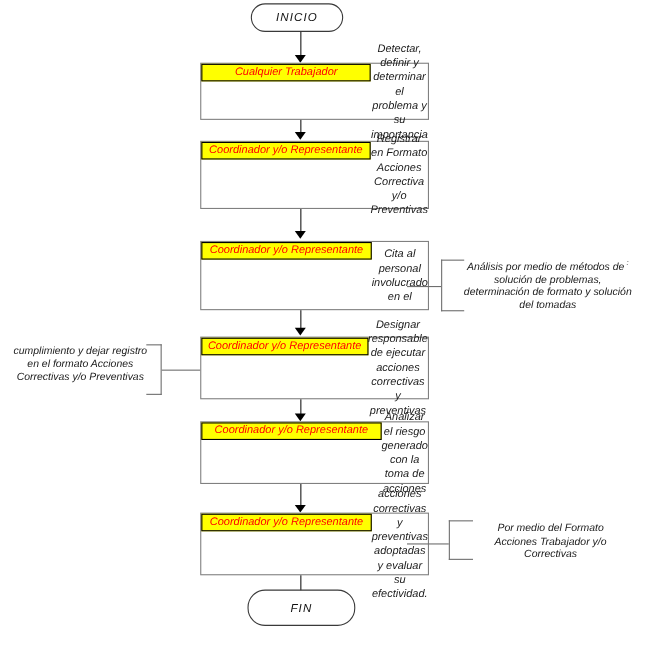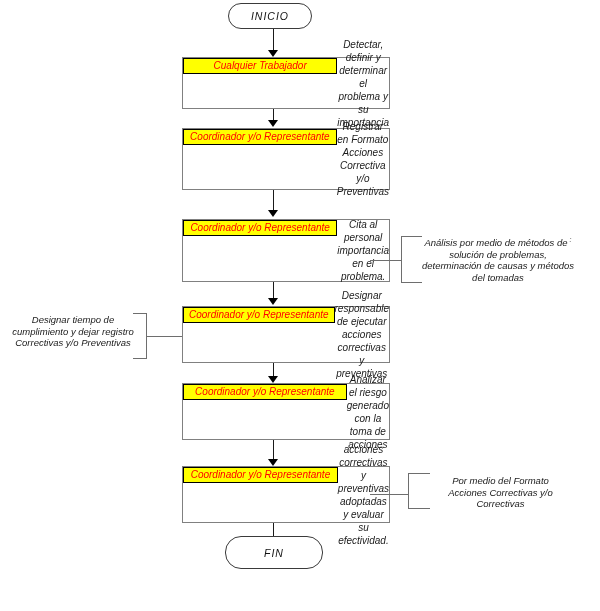--- a/index.html
+++ b/index.html
@@ -74,50 +74,49 @@
       <div>Correctiva y/o Preventivas</div>
     </div>
   </div>
 
   <div class="vline" style="top:190px;height:21px"></div>
   <div class="ahead" style="top:210px"></div>
 
   <div class="pbox" style="top:219px;height:63px">
     <div class="phead">Coordinador y/o Representante</div>
     <div class="pbody">
-      <div>Cita al personal importancia en el</div>
-      <div>problema.</div>
+      <div>Cita al personal involucrado en el</div>
     </div>
   </div>
 
   <div class="hline" style="left:370px;top:260px;width:31px"></div>
   <div class="bracket left-open" style="left:401px;top:236px;width:21px;height:47px"></div>
   <div class="note" style="left:398px;top:234px;width:200px">
     <div><span>Análisis por medio de métodos de</span><span class="supmark">:</span></div>
     <div>solución de problemas,</div>
-    <div>determinación de causas y métodos</div>
+    <div>determinación de formato y solución</div>
     <div>del tomadas</div>
   </div>
 
   <div class="vline" style="top:282px;height:17px"></div>
   <div class="ahead" style="top:298px"></div>
 
   <div class="pbox" style="top:306px;height:57px">
     <div class="phead">Coordinador y/o Representante</div>
     <div class="pbody">
       <div>Designar responsable de ejecutar</div>
       <div>acciones correctivas y preventivas</div>
     </div>
   </div>
 
   <div class="hline" style="left:147px;top:336px;width:35px"></div>
   <div class="bracket right-open" style="left:133px;top:313px;width:14px;height:46px"></div>
   <div class="note" style="left:2px;top:314px;width:142px">
-    <div>Designar tiempo de</div>
     <div>cumplimiento y dejar registro</div>
+    <div>en el formato Acciones</div>
     <div>Correctivas y/o Preventivas</div>
   </div>
 
   <div class="vline" style="top:363px;height:14px"></div>
   <div class="ahead" style="top:376px"></div>
 
   <div class="pbox" style="top:383px;height:57px">
     <div class="phead">Coordinador y/o Representante</div>
     <div class="pbody">
       <div>Analizar el riesgo generado con la</div>
@@ -133,21 +132,21 @@
     <div class="pbody">
       <div>acciones correctivas y preventivas</div>
       <div>adoptadas y evaluar su efectividad.</div>
     </div>
   </div>
 
   <div class="hline" style="left:370px;top:494px;width:38px"></div>
   <div class="bracket left-open" style="left:408px;top:473px;width:22px;height:36px"></div>
   <div class="note" style="left:418px;top:475px;width:165px">
     <div>Por medio del Formato</div>
-    <div>Acciones Correctivas y/o</div>
+    <div>Acciones Trabajador y/o</div>
     <div>Correctivas</div>
   </div>
 
   <div class="vline" style="top:523px;height:19px"></div>
   <div class="ahead" style="top:541px"></div>
 
   <div class="oval" style="left:225px;top:536px;width:98px;height:33px">
     <span>FIN</span>
   </div>
 

